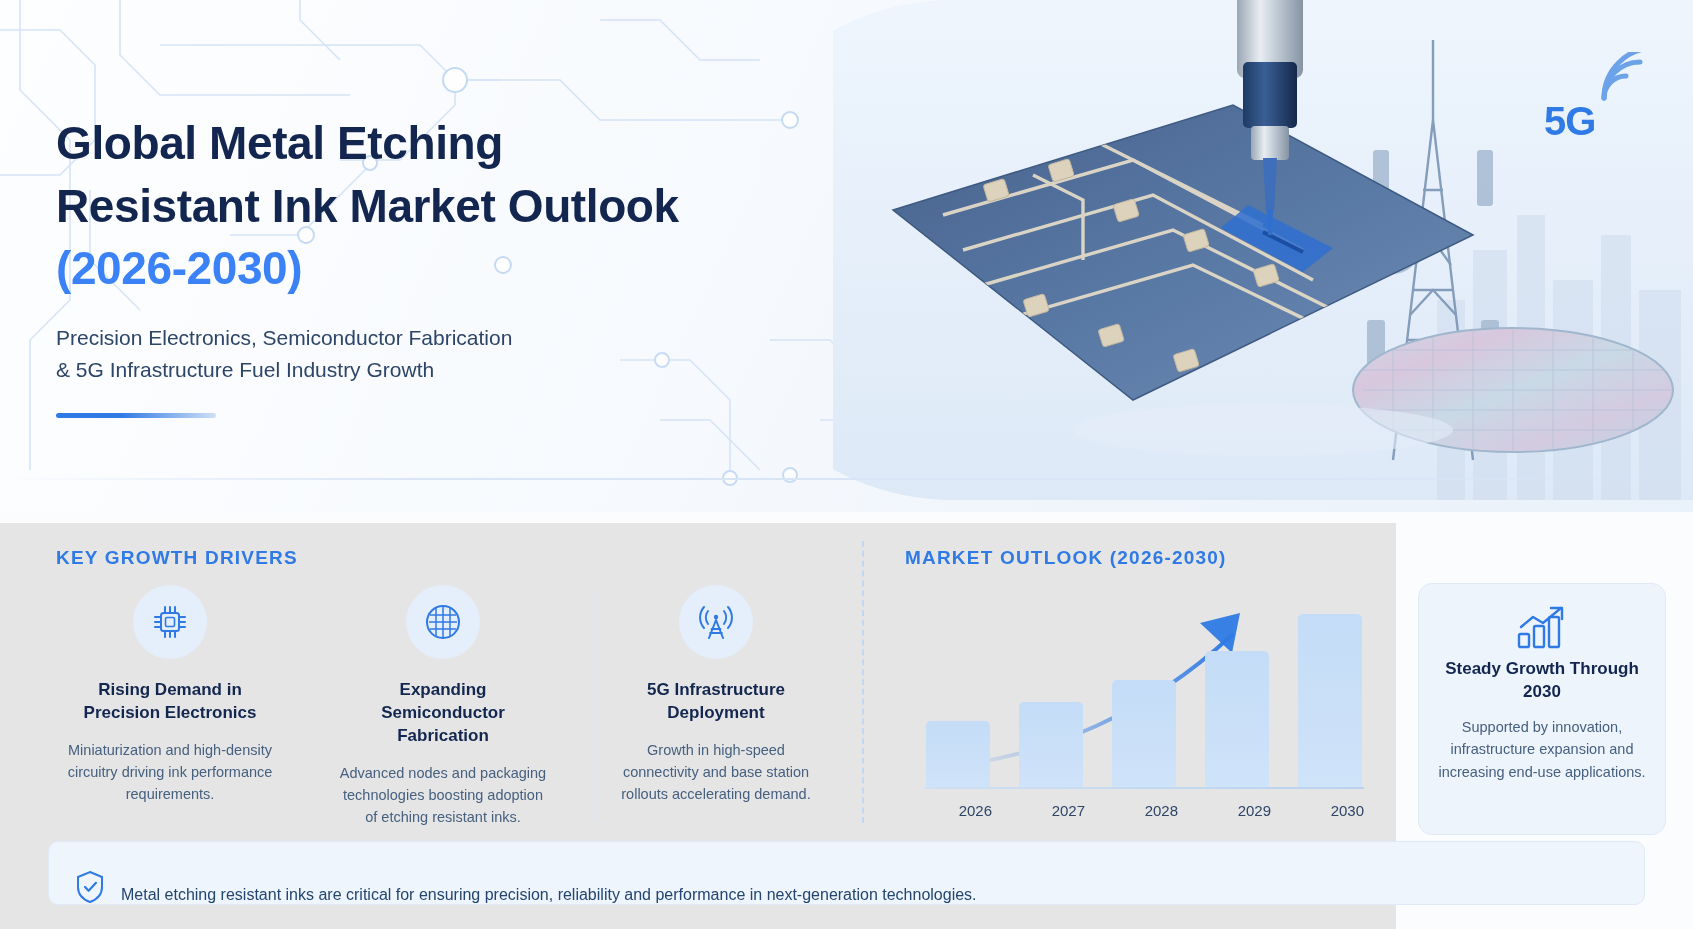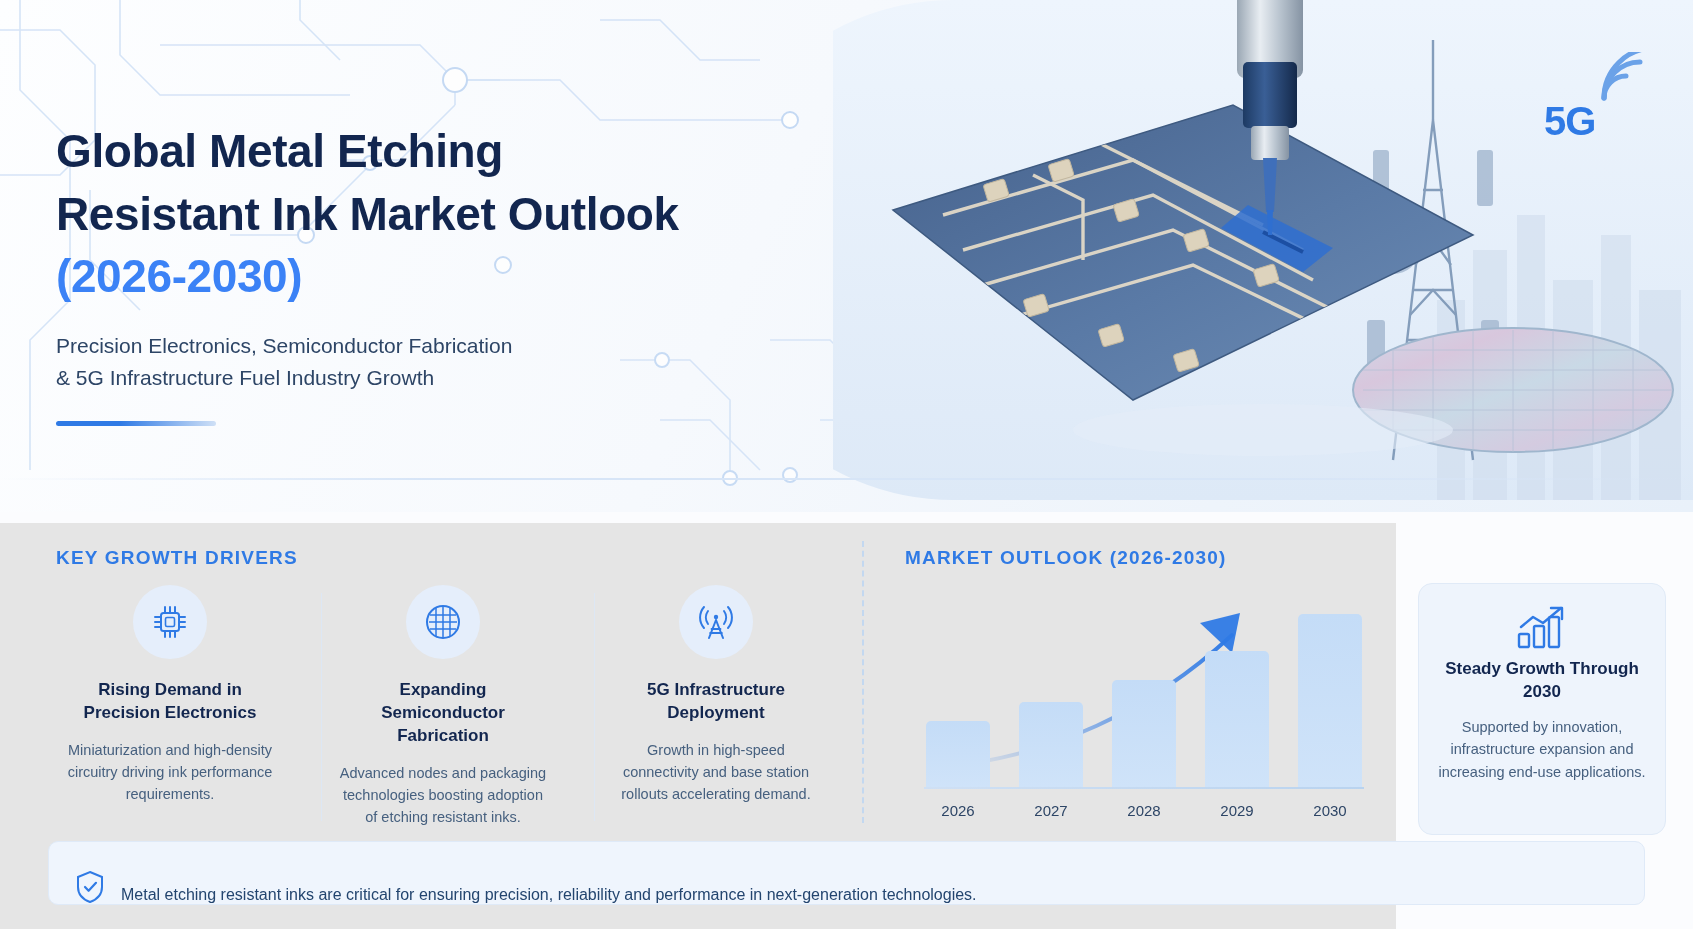--- a/index.html
+++ b/index.html
@@ -20,21 +20,21 @@
   }
   .hero-circuit { position:absolute; left:0; top:0; width:860px; height:470px; opacity:.85; }
   .hero-circuit-r { position:absolute; left:620px; top:300px; width:420px; height:200px; opacity:.8; }
 
   .hero-img-wrap {
     position:absolute; right:0; top:0; width:860px; height:500px;
     overflow:hidden;
   }
   .hero-photo { position:absolute; inset:0; }
 
-  .title-block { position:absolute; left:56px; top:120px; width:800px; }
+  .title-block { position:absolute; left:56px; top:112px; width:800px; }
   .title-l1, .title-l2 {
     font-size:46px; font-weight:700; color:#12264f;
     letter-spacing:-.4px; line-height:1.36;
   }
   .title-l3 {
     font-size:46px; font-weight:700; color:#3b82f6;
     letter-spacing:-.4px; line-height:1.36;
   }
   .subtitle {
     margin-top:22px; font-size:21px; line-height:1.52;
@@ -100,21 +100,21 @@
   .bar-col { width:68px; display:flex; flex-direction:column; align-items:center; justify-content:flex-end; height:100%; }
   .bar {
     width:64px; border-radius:5px 5px 0 0;
     background:linear-gradient(180deg,#c4dcf7 0%,#cfe3f9 100%);
   }
   .axis {
     position:absolute; left:24px; bottom:36px; width:440px; height:2px;
     background:linear-gradient(90deg,#cfe0f4,#b9d3ef);
   }
   .xlabels { position:absolute; left:24px; bottom:6px; width:440px; display:flex; justify-content:space-between; }
-  .xlabel { width:68px; text-align:center; font-size:15px; color:#2d4566; }
+  .xlabel { width:68px; text-align:right; font-size:15px; color:#2d4566; }
   .trend { position:absolute; left:0; top:-24px; width:480px; height:250px; pointer-events:none; }
 
   
   .steady {
     position:absolute; left:1418px; top:60px; width:248px; height:252px;
     background:#eef4fc; border:1px solid #e0eaf7; border-radius:14px;
     display:flex; flex-direction:column; align-items:center; text-align:center;
     padding:20px 18px 18px;
   }
   .steady-title { font-size:17px; font-weight:700; color:#12264f; line-height:1.35; margin:6px 0 12px; }

